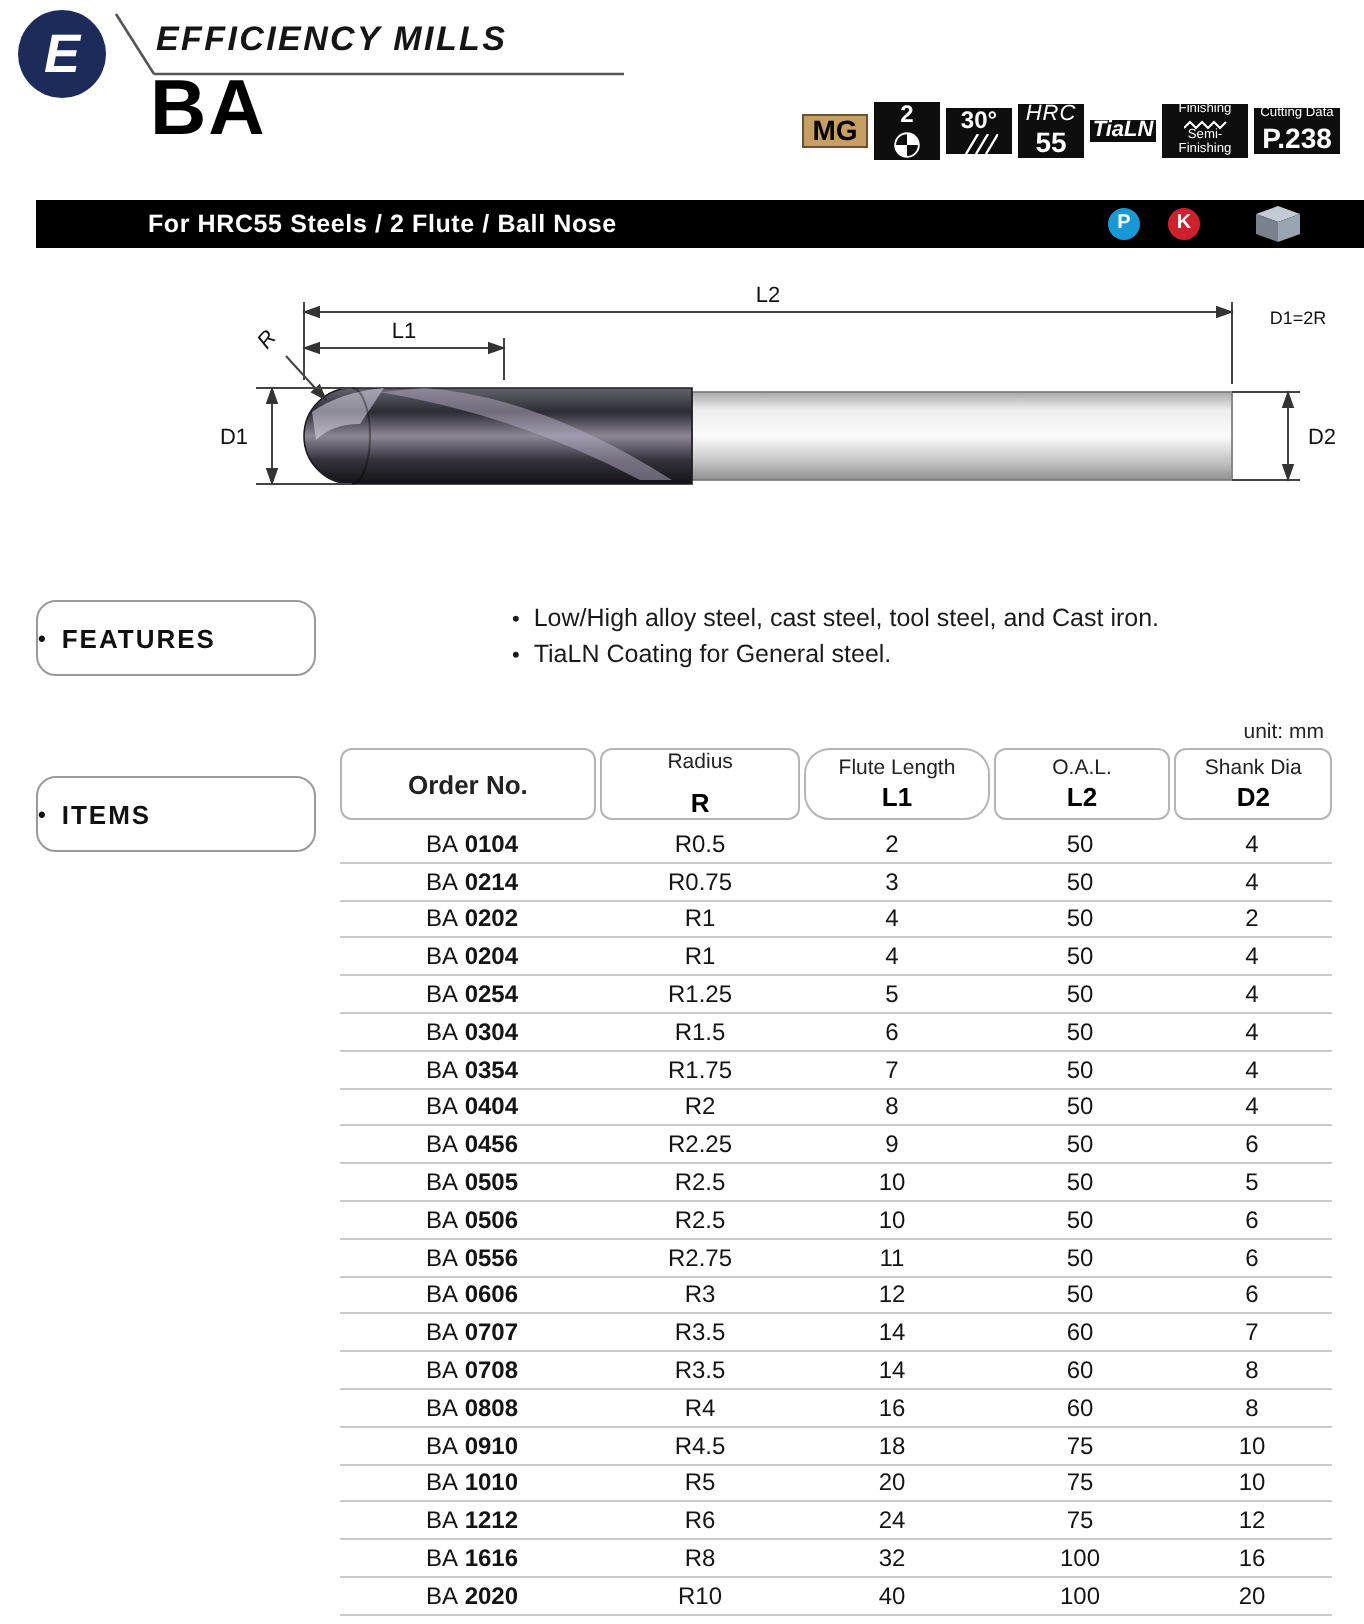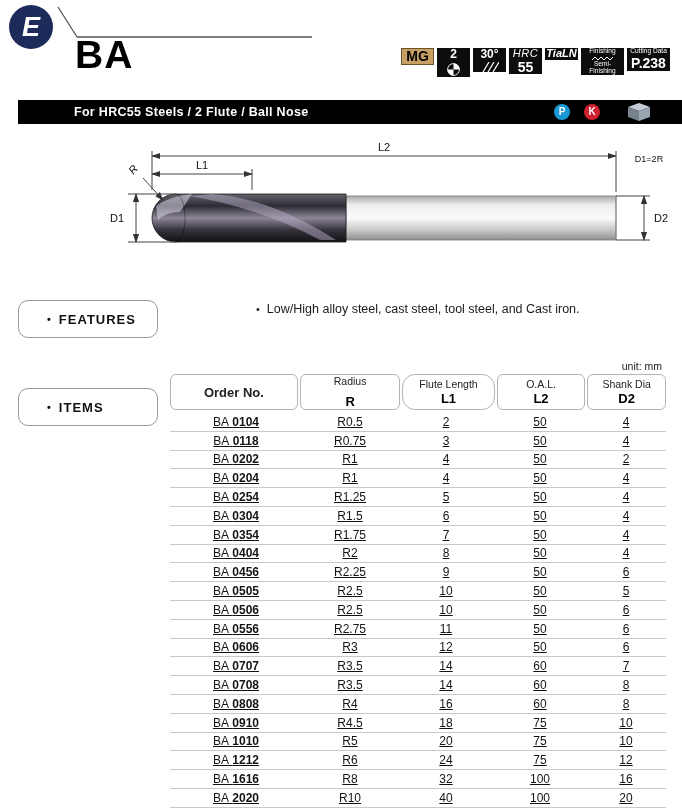--- a/index.html
+++ b/index.html
@@ -10,21 +10,21 @@
   
   .logo-circle { position:absolute; left:9px; top:5px; width:44px; height:44px; border-radius:50%;
     background:#1d2b5a; color:#fff; display:flex; align-items:center; justify-content:center;
     font-style:italic; font-weight:bold; font-size:27px; }
   .header-lines { position:absolute; left:0; top:0; }
   .series-title { position:absolute; left:78px; top:10px; font-style:italic; font-weight:bold;
     font-size:17px; letter-spacing:1.2px; color:#151515; }
   .product-code { position:absolute; left:75px; top:33px; font-weight:bold; font-size:39px; letter-spacing:1px; color:#000; }
 
   
-  .badges { position:absolute; right:12px; top:48px; display:flex; gap:3px; align-items:flex-start; height:35px;margin-left:39px; }
+  .badges { position:absolute; right:12px; top:48px; display:flex; gap:3px; align-items:center; height:35px;margin-left:39px; }
   .badge { display:flex; flex-direction:column; align-items:center; justify-content:center; width:33px; line-height:1.05; }
   .badge-dark { background:#0d0d0d; color:#fff; }
   .badge-mg { background:#c79e63; color:#000; font-weight:bold; font-size:14px; border:1px solid #6b5328; }
   .badge-wide { width:43px; }
   .b-num { font-weight:bold; font-size:12px; }
   .b-small { font-size:11px; letter-spacing:0.5px;font-style:italic; }
   .b-big { font-weight:bold; font-size:14px; }
   .b-coat { font-style:italic; font-weight:bold; font-size:11px; }
   .b-tiny { font-size:6.6px; text-align:center; }
   .b-page { font-weight:bold; font-size:14px; margin-top:1px; }
@@ -37,21 +37,21 @@
     font-weight:bold; font-size:10px; text-align:center; line-height:16px; }
   .iso-p { right:112px; background:#1899d6; }
   .iso-k { right:82px; background:#cf2030; }
   .cube { position:absolute; right:30px; top:2px; }
 
   
   .diagram { position:absolute; left:0; top:132px; }
 
   
   .section-box { position:absolute; left:18px; width:140px; height:38px; border:1.5px solid #9a9a9a;
-    border-radius:10px; display:flex; align-items:center; padding-left:28px; background:#fff; }
+    border-radius:10px; display:flex; align-items:center; padding-left:0; background:#fff; }
   .section-box .lbl { font-weight:bold; font-size:13px; letter-spacing:1px; color:#111; }
   .section-box .lbl::before { content:"•"; font-size:11px; margin-right:7px; position:relative; top:-1px; }
   .features-box { top:300px; }
   .items-box { top:388px; }
 
   .features-list { position:absolute; left:256px; top:301px; list-style:none; }
   .features-list li { font-size:12.5px; line-height:17px; color:#1a1a1a; }
   .features-list li::before { content:"•"; margin-right:7px; font-size:11px; }
 
   .unit-note { position:absolute; right:20px; top:360px; font-size:10.5px; color:#222; }
@@ -61,38 +61,39 @@
   .thead { display:flex; }
   .th { border:1px solid #b5b5b5; border-radius:6px; height:36px; margin-right:2px; background:#fff;
     display:flex; flex-direction:column; align-items:center; justify-content:center; }
   .th:last-child { margin-right:0; }
   .th .t-title { font-size:10.5px; color:#222; }
   .th .t-symbol { font-weight:bold; font-size:13px; color:#000; margin-top:1px; }
   .th.single { justify-content:center; }
   .th.single .t-title { font-weight:bold; font-size:13px; }
   .c1 { width:130px; } .c2 { width:102px;justify-content:space-between; } .c3 { width:94px;border-radius:13px; } .c4 { width:90px; } .c5 { width:80px; }
   .tbody { margin-top:3px; }
-  .tr { display:flex; align-items:center; height:18.8px; border-bottom:1px solid #c9c9c9;text-decoration:underline; }
+  .tr { display:flex; align-items:center; height:18.8px; border-bottom:1px solid #c9c9c9; }
   .td { text-align:center; font-size:12px; color:#141414; }
   .td.b1 { width:132px; } .td.b2 { width:96px; } .td.b3 { width:96px; } .td.b4 { width:92px; } .td.b5 { width:80px; }
   .ord-code { font-weight:bold; }
 </style>
 </head>
 <body>
 
 <div class="page">
 
   <svg class="header-lines" width="682" height="48" viewBox="0 0 682 48">
     <path d="M58,7 L77,37" stroke="#555" stroke-width="1.3" fill="none"></path>
     <path d="M77,37 L312,37" stroke="#555" stroke-width="1.3" fill="none"></path>
   </svg>
 
   <div class="logo-circle">
     <span>E</span>
   </div>
+  <div class="series-title">EFFICIENCY MILLS</div>
   <div class="product-code">BA</div>
 
   <div class="badges">
     <div class="badge badge-mg">
       <span>MG</span>
     </div>
     <div class="badge badge-dark">
       <span class="b-num">2</span>
       <svg class="flute-icon" width="15" height="15" viewBox="0 0 16 16">
         <circle cx="8" cy="8" r="6.3" fill="none" stroke="#fff" stroke-width="1"></circle>
@@ -189,20 +190,21 @@
       <text x="661" y="90" text-anchor="middle">D2</text>
       <text x="649" y="30" text-anchor="middle" font-size="9">D1=2R</text>
     </g>
   </svg>
 
   <div class="section-box features-box">
     <span class="lbl">FEATURES</span>
   </div>
   <ul class="features-list">
     <li>Low/High alloy steel, cast steel, tool steel, and Cast iron.</li>
+    <li>TiaLN Coating for General steel.</li>
   </ul>
 
   <div class="unit-note">unit: mm</div>
   <div class="section-box items-box">
     <span class="lbl">ITEMS</span>
   </div>
 
   <div class="items-table">
     <div class="thead">
       <div class="th single c1">
@@ -227,21 +229,21 @@
     </div>
     <div class="tbody">
         <div class="tr">
     <div class="td b1"><span>BA</span>&nbsp;<span class="ord-code">0104</span></div>
     <div class="td b2"><span>R0.5</span></div>
     <div class="td b3"><span>2</span></div>
     <div class="td b4"><span>50</span></div>
     <div class="td b5"><span>4</span></div>
   </div>
         <div class="tr">
-    <div class="td b1"><span>BA</span>&nbsp;<span class="ord-code">0118</span></div>
+    <div class="td b1"><span>BA</span>&nbsp;<span class="ord-code">0214</span></div>
     <div class="td b2"><span>R0.75</span></div>
     <div class="td b3"><span>3</span></div>
     <div class="td b4"><span>50</span></div>
     <div class="td b5"><span>4</span></div>
   </div>
         <div class="tr">
     <div class="td b1"><span>BA</span>&nbsp;<span class="ord-code">0202</span></div>
     <div class="td b2"><span>R1</span></div>
     <div class="td b3"><span>4</span></div>
     <div class="td b4"><span>50</span></div>

